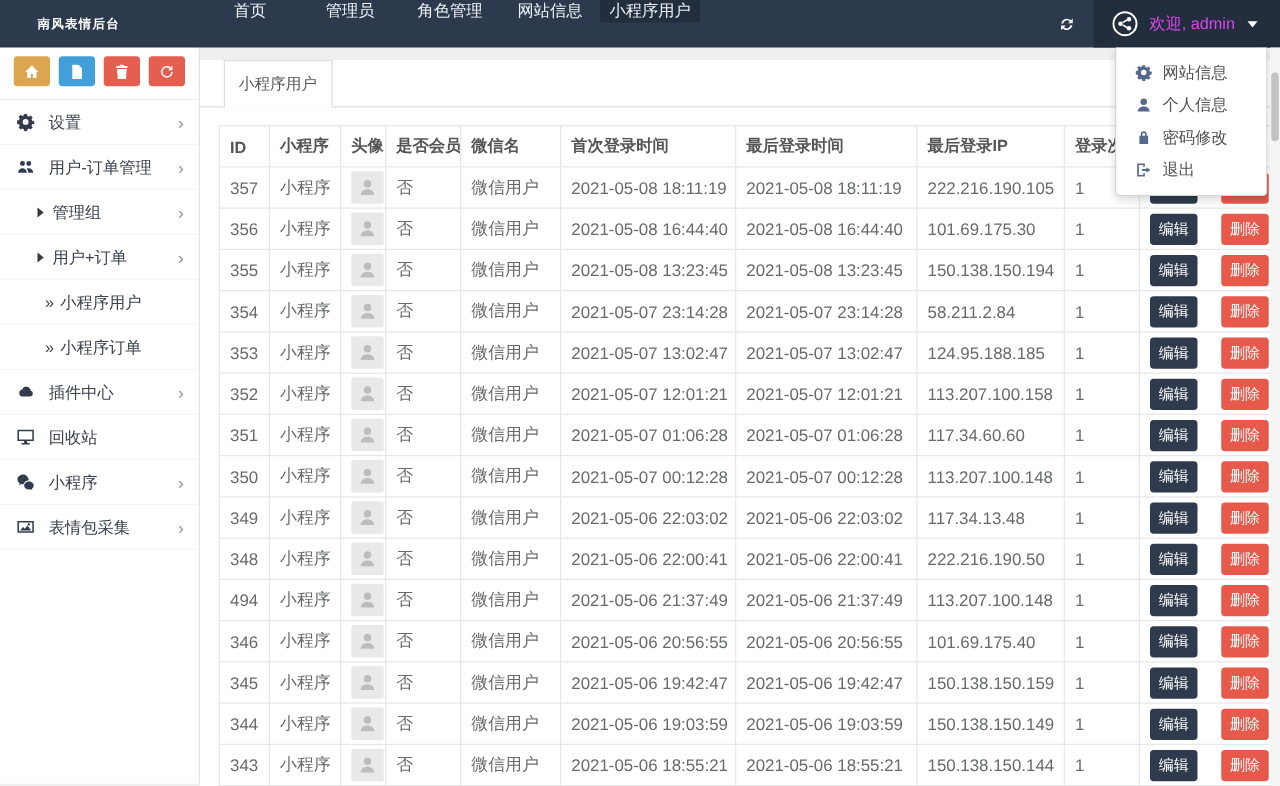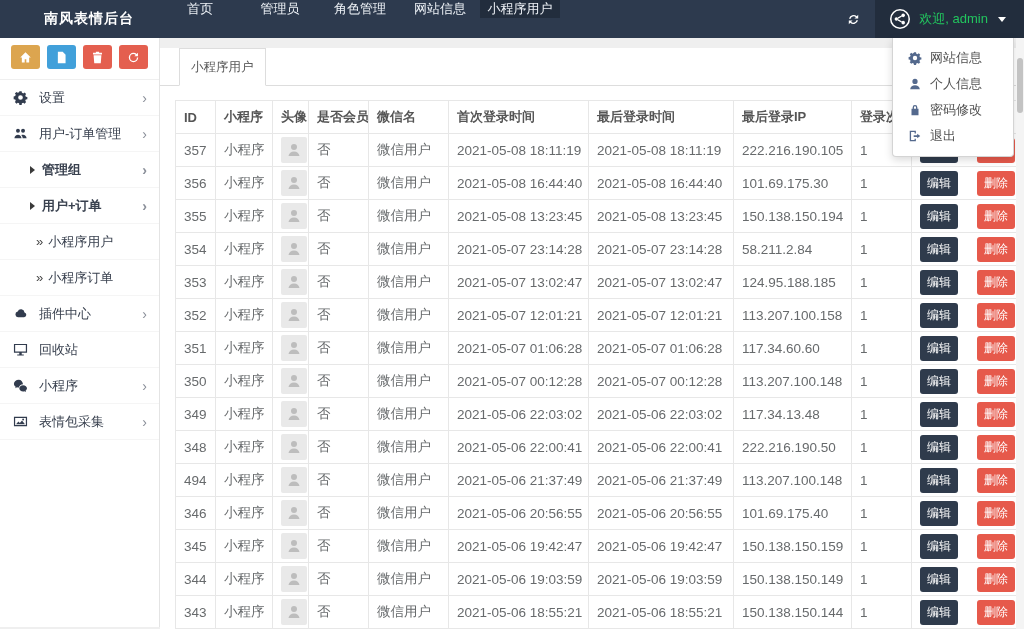--- a/index.html
+++ b/index.html
@@ -3,31 +3,31 @@
 <meta charset="utf-8">
 <style>
   * { margin:0; padding:0; box-sizing:border-box; }
   html,body { width:1024px; height:629px; overflow:hidden; background:#efefef;
     font-family:"Liberation Sans","DejaVu Sans",sans-serif; }
   svg { display:block; }
 
   
   .navbar { position:absolute; left:0; top:0; width:1024px; height:38px;
     background:#2d3a4e; display:flex; align-items:stretch; z-index:50; }
-  .brand { width:160px; display:flex; align-items:center; padding-left:44px;
-    color:#fff; font-size:14px; font-weight:bold; letter-spacing:1px; }
+  .brand { width:160px; display:flex; align-items:center; padding-left:30px;
+    color:#fff; font-size:10px; font-weight:bold; letter-spacing:1px; }
   .nav-items { display:flex; align-items:flex-start; }
   .nav-item { width:80px; display:flex; align-items:center; justify-content:center;
     color:#eef2f7; font-size:13px; cursor:pointer; }
   .nav-item.active { background:#222d3d; }
   .nav-right { margin-left:auto; display:flex; align-items:stretch; }
   .refresh-btn { display:flex; align-items:center; padding:0 14px; color:#fff; cursor:pointer; }
   .refresh-btn svg { width:15px; height:15px; fill:#fff; }
   .user-box { display:flex; align-items:center; gap:8px; padding:0 18px 0 14px;
-    background:#222d3d; color:#22c55e; font-size:13px; cursor:pointer; }
+    background:#222d3d; color:#d946ef; font-size:13px; cursor:pointer; }
   .user-box svg { width:22px; height:22px; color:#fff; }
   .caret-down { width:0; height:0; border-left:4px solid transparent;
     border-right:4px solid transparent; border-top:5px solid #fff; margin-left:2px; }
 
   
   .dropdown { position:absolute; top:38px; right:10px; width:122px;
     background:#fff; border:1px solid #d4d4d4; border-top:none;
     border-radius:0 0 4px 4px; box-shadow:0 3px 8px rgba(0,0,0,.15);
     padding:7px 0; z-index:60; }
   .menu-item { display:flex; align-items:center; gap:8px; padding:4px 15px;
@@ -49,21 +49,21 @@
   .quick-btn { width:29px; height:24px; border-radius:3px; display:flex;
     align-items:center; justify-content:center; cursor:pointer; }
   .quick-btn svg { width:13px; height:13px; fill:#fff; }
   .side-item { position:relative; display:flex; align-items:center; height:36px;
     padding-left:13px; font-size:13px; color:#39414f; cursor:pointer;
     border-bottom:1px solid #f5f5f5; }
   .side-item .si-icon { width:17px; height:15px; margin-right:9px; color:#323c4e; }
   .side-item .si-icon svg { width:15px; height:15px; fill:currentColor; }
   .side-item .si-chevron { position:absolute; right:12px; color:#8a8f99;
     font-size:14px; line-height:1; }
-  .side-item.lvl2 { padding-left:30px;font-weight:bold; }
+  .side-item.lvl2 { padding-left:30px; }
   .side-item.lvl2 .tri { width:0; height:0; border-top:4px solid transparent;
     border-bottom:4px solid transparent; border-left:5px solid #3a3a3a; margin-right:7px; }
   .side-item.lvl3 { padding-left:36px; }
   .side-item.lvl3 .pfx { margin-right:5px; color:#444; }
 
   
   .main { position:absolute; left:160px; top:38px; width:864px; height:591px;
     background:#efefef; }
   .panel { position:absolute; left:0; top:10px; right:0; bottom:0; background:#fff; }
   .tabbar { height:38px; border-bottom:1px solid #ddd; display:flex; align-items:flex-end; }

